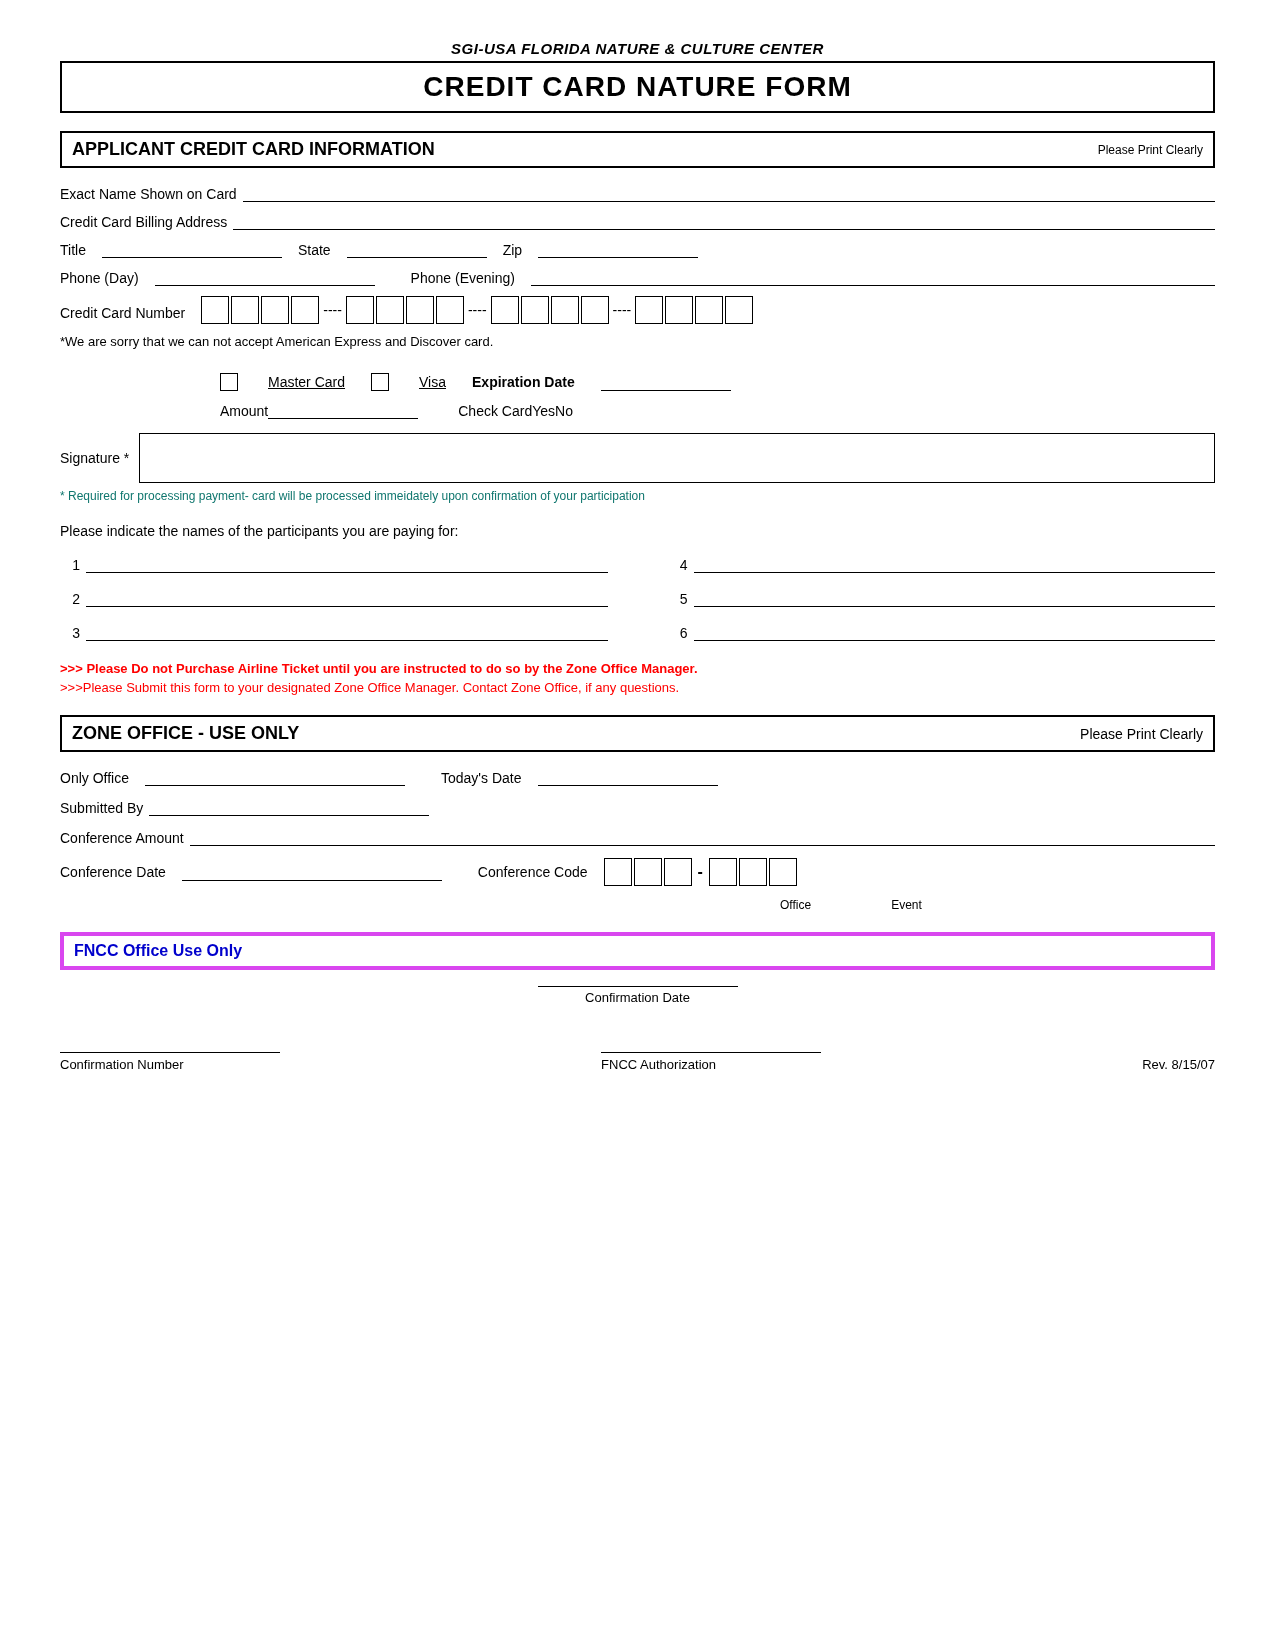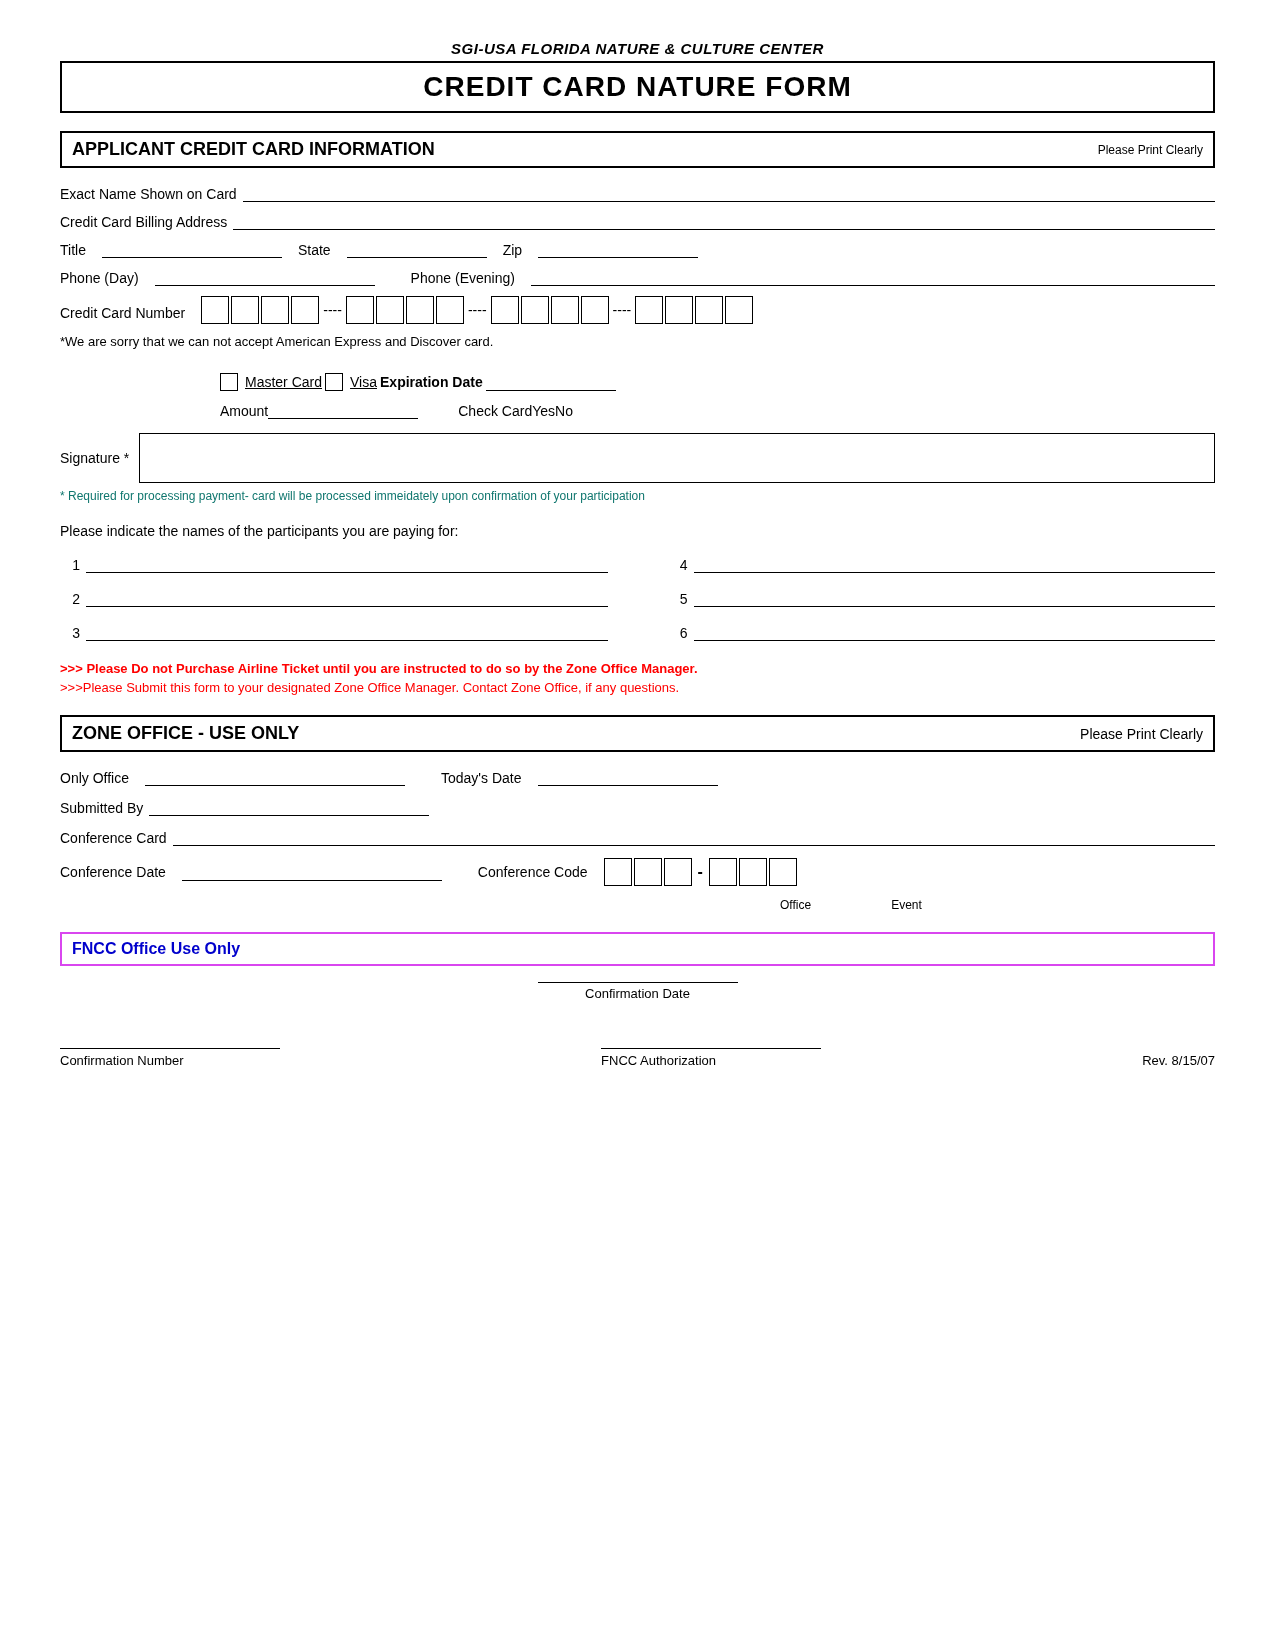--- a/index.html
+++ b/index.html
@@ -88,21 +88,21 @@
       width: 18px;
       height: 18px;
       border: 1.5px solid #000;
       display: inline-block;
       vertical-align: middle;
       margin-right: 4px;
     }
     .card-type-row {
       display: flex;
       align-items: center;
-      gap: 3px;
+      gap: 26px;
       margin: 6px 0 8px 160px;
     }
     .card-type-row .mc-label {
       text-decoration: underline;
       font-size: 14px;
     }
     .card-type-row .visa-label {
       text-decoration: underline;
       font-size: 14px;
     }
@@ -183,21 +183,21 @@
       justify-content: space-between;
       border: 2px solid #000;
       padding: 6px 10px;
       margin-bottom: 16px;
     }
     .zone-header .zone-title {
       font-size: 18px;
       font-weight: bold;
     }
     .fncc-header {
-      border: 2px solid #d946ef;
+      border: 4px solid #d946ef;
       padding: 6px 10px;
       margin: 20px 0 16px 0;
     }
     .fncc-title {
       color: #0000cc;
       font-size: 16px;
       font-weight: bold;
     }
     .conf-date-row {
       display: flex;
@@ -377,21 +377,21 @@
   <span class="field-label" style="margin-left:20px;">Today's Date</span>
   <div class="field-line-fixed" style="width:180px;"></div>
 </div>
 
 <div class="field-row" style="margin-bottom:12px;">
   <span class="field-label">Submitted By</span>
   <div class="field-line-fixed" style="width:280px;"></div>
 </div>
 
 <div class="field-row" style="margin-bottom:12px;">
-  <span class="field-label">Conference Card</span>
+  <span class="field-label">Conference Amount</span>
   <div class="field-line"></div>
 </div>
 
 <div class="field-row" style="gap:16px; margin-bottom:12px; align-items:center;">
   <span class="field-label">Conference Date</span>
   <div class="field-line-fixed" style="width:260px;"></div>
   <span class="field-label" style="margin-left:20px;">Conference Code</span>
   <div style="display:flex; align-items:center; gap:2px;">
     <div class="conf-code-box"></div>
     <div class="conf-code-box"></div>

